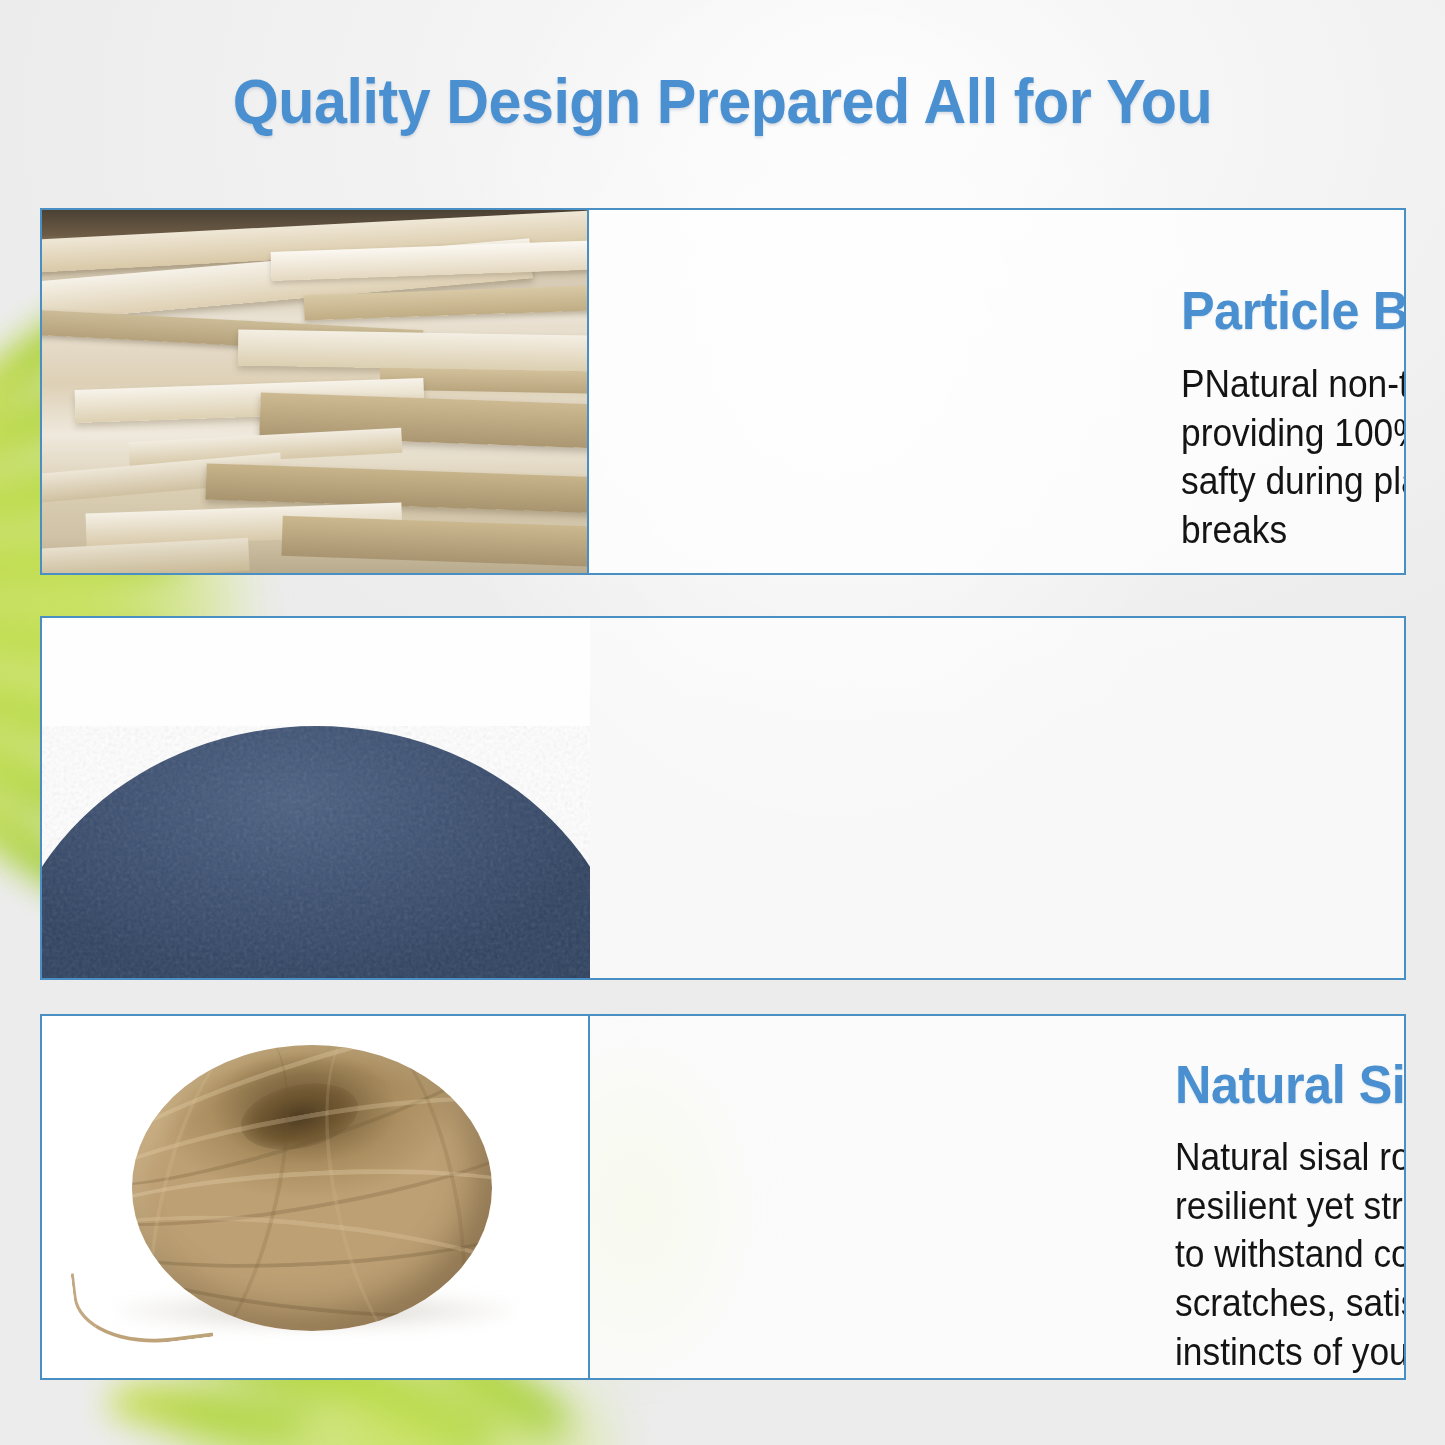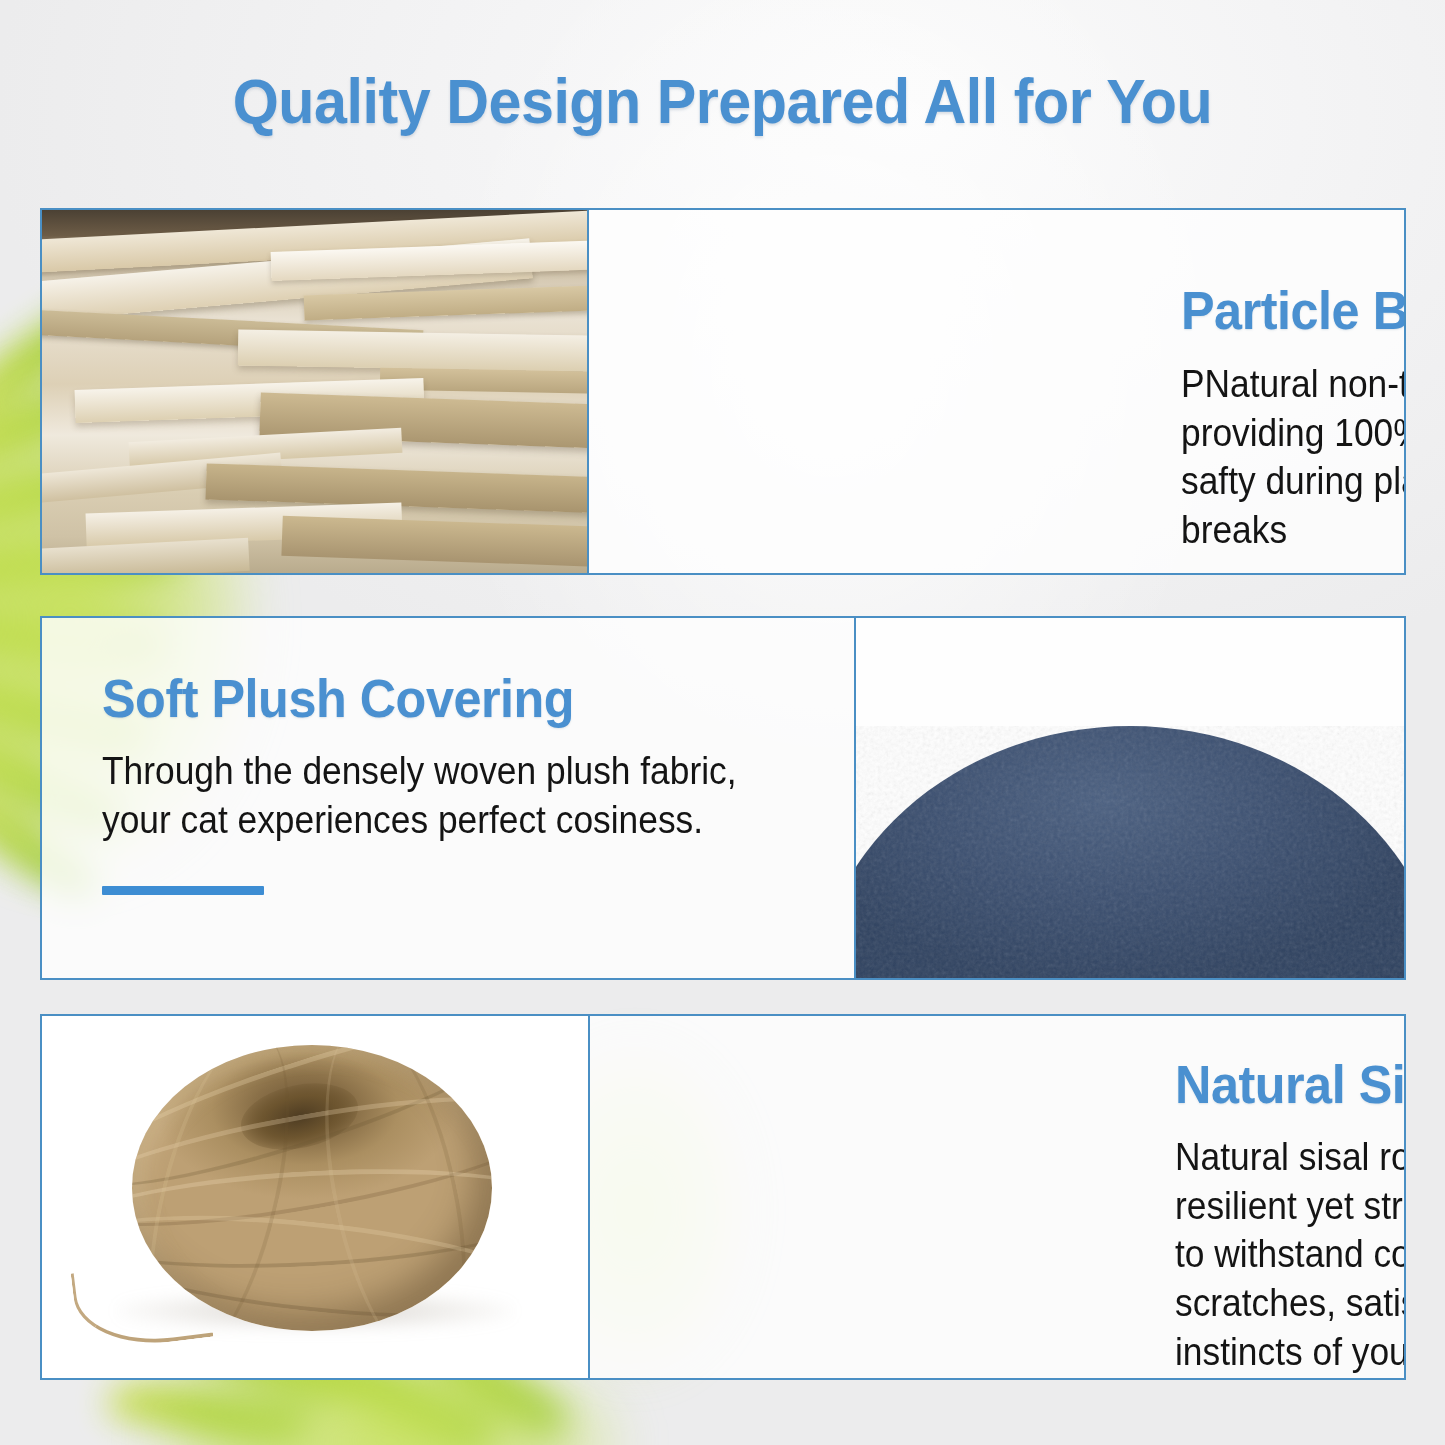--- a/index.html
+++ b/index.html
@@ -207,28 +207,20 @@
     <div class="text-wrap">
       <div class="feat-title">Particle Board</div>
       <div class="feat-desc" style="max-width:710px;">PNatural non-toxic, providing 100% safty during play breaks</div>
 
     </div>
   </div>
 </div>
 
 <div class="card" id="card-2">
 
-  <div class="card-body">
-    <div class="text-wrap">
-      <div class="feat-title">Soft Plush Covering</div>
-      <div class="feat-desc" style="max-width:700px;">Through the densely woven plush fabric, your cat experiences perfect cosiness.</div>
-      <div class="accent-bar"></div>
-    </div>
-    <div class="divider-v" style="right:0;"></div>
-  </div>
 
   <div class="card-media" style="width:548px;">
     <div class="photo-plush">
       <div class="plush-dome">
         <svg class="plush-noise" viewBox="0 0 200 200" preserveAspectRatio="none">
           <defs>
             <filter id="fuzz">
               <feTurbulence type="fractalNoise" baseFrequency="0.85" numOctaves="4" seed="7"></feTurbulence>
               <feColorMatrix type="saturate" values="0"></feColorMatrix>
               <feComponentTransfer>

